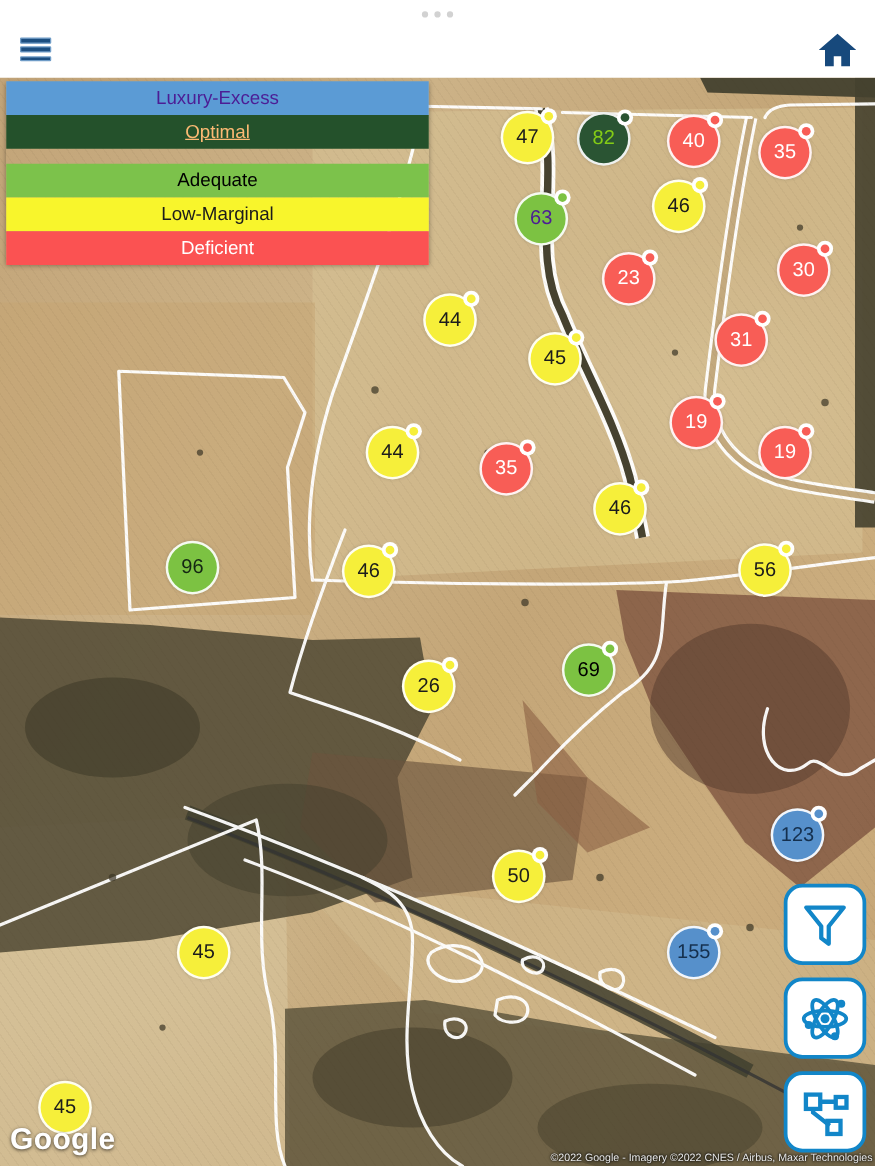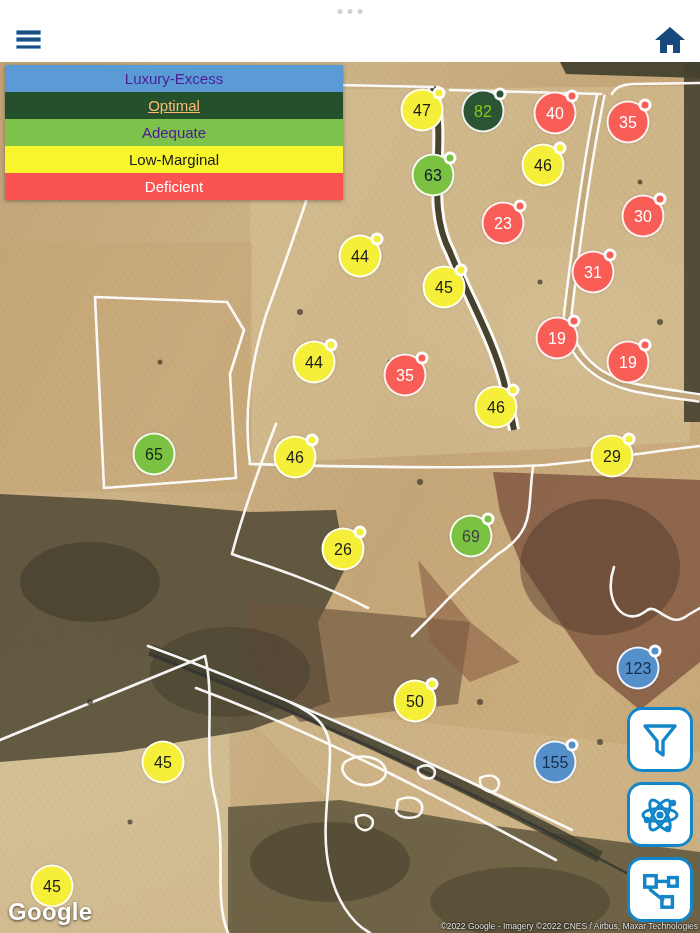--- a/index.html
+++ b/index.html
@@ -139,21 +139,21 @@
         <circle cx="640" cy="120" r="2.5"></circle>
       <circle cx="480" cy="640" r="3"></circle>
         <circle cx="90" cy="640" r="3"></circle>
     </g>
   </svg>
 
   <div class="legend">
     <div id="legend-rows">
         <div class="legend-row" style="background: rgb(91, 155, 213); color: #4c1d95;">Luxury-Excess</div>
         <div class="legend-row" style="background: rgb(36, 81, 43); color: #fdba74; text-decoration: underline;">Optimal</div>
-        <div class="legend-row" style="background: rgb(124, 194, 75); color: #4c1d95;">Adequate</div>
+        <div class="legend-row" style="background: rgb(124, 194, 75); color: #000000; margin-top: 12px;">Adequate</div>
         <div class="legend-row" style="background: rgb(248, 245, 44); color: rgb(27, 27, 27);">Low-Marginal</div>
         <div class="legend-row" style="background: rgb(251, 82, 82); color: rgb(255, 255, 255);">Deficient</div>
       </div>
   </div>
 
   <div id="markers">
       <div class="marker" style="left: 422px; top: 48px; background: rgb(246, 239, 58); color: rgb(28, 28, 28);">
         <span>47</span>
         <div class="badge">
           <i style="background: rgb(246, 239, 58);"></i>
@@ -176,21 +176,21 @@
         <div class="badge">
           <i style="background: rgb(248, 93, 86);"></i>
         </div>
       </div>
       <div class="marker" style="left: 543px; top: 103px; background: rgb(246, 239, 58); color: rgb(28, 28, 28);">
         <span>46</span>
         <div class="badge">
           <i style="background: rgb(246, 239, 58);"></i>
         </div>
       </div>
-      <div class="marker" style="left: 433px; top: 113px; background: rgb(124, 194, 66); color: #0f172a;">
+      <div class="marker" style="left: 433px; top: 113px; background: rgb(124, 194, 66); color: #4c1d95;">
         <span>63</span>
         <div class="badge">
           <i style="background: rgb(124, 194, 66);"></i>
         </div>
       </div>
       <div class="marker" style="left: 643px; top: 154px; background: rgb(248, 93, 86); color: rgb(255, 255, 255);">
         <span>30</span>
         <div class="badge">
           <i style="background: rgb(248, 93, 86);"></i>
         </div>
@@ -243,35 +243,35 @@
           <i style="background: rgb(248, 93, 86);"></i>
         </div>
       </div>
       <div class="marker" style="left: 496px; top: 345px; background: rgb(246, 239, 58); color: rgb(28, 28, 28);">
         <span>46</span>
         <div class="badge">
           <i style="background: rgb(246, 239, 58);"></i>
         </div>
       </div>
       <div class="marker" style="left: 154px; top: 392px; background: rgb(124, 194, 66); color: rgb(20, 38, 19);">
-        <span>65</span>
+        <span>96</span>
       </div>
       <div class="marker" style="left: 612px; top: 394px; background: rgb(246, 239, 58); color: rgb(28, 28, 28);">
-        <span>29</span>
+        <span>56</span>
         <div class="badge">
           <i style="background: rgb(246, 239, 58);"></i>
         </div>
       </div>
       <div class="marker" style="left: 295px; top: 395px; background: rgb(246, 239, 58); color: rgb(28, 28, 28);">
         <span>46</span>
         <div class="badge">
           <i style="background: rgb(246, 239, 58);"></i>
         </div>
       </div>
-      <div class="marker" style="left: 471px; top: 474px; background: rgb(124, 194, 66); color: #404040;">
+      <div class="marker" style="left: 471px; top: 474px; background: rgb(124, 194, 66); color: #000000;">
         <span>69</span>
         <div class="badge">
           <i style="background: rgb(124, 194, 66);"></i>
         </div>
       </div>
       <div class="marker" style="left: 343px; top: 487px; background: rgb(246, 239, 58); color: rgb(28, 28, 28);">
         <span>26</span>
         <div class="badge">
           <i style="background: rgb(246, 239, 58);"></i>
         </div>

